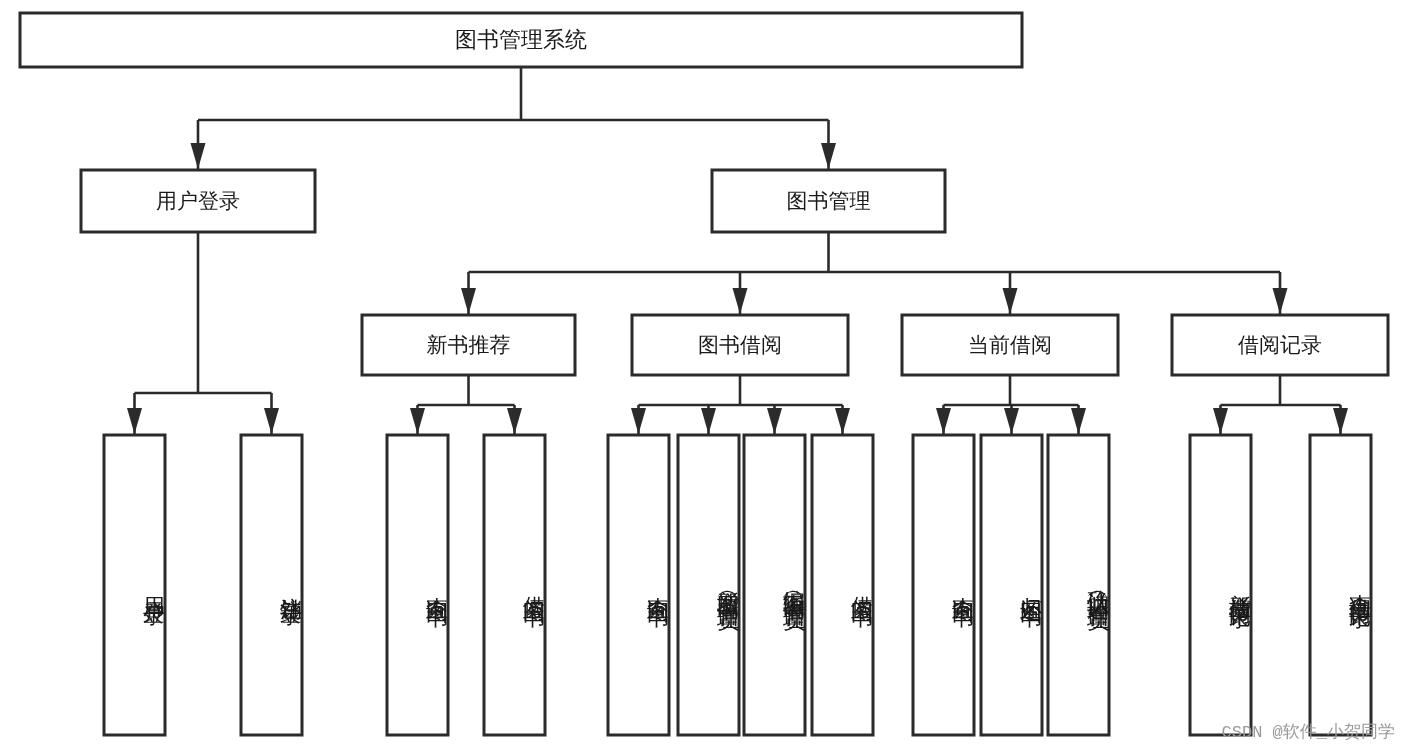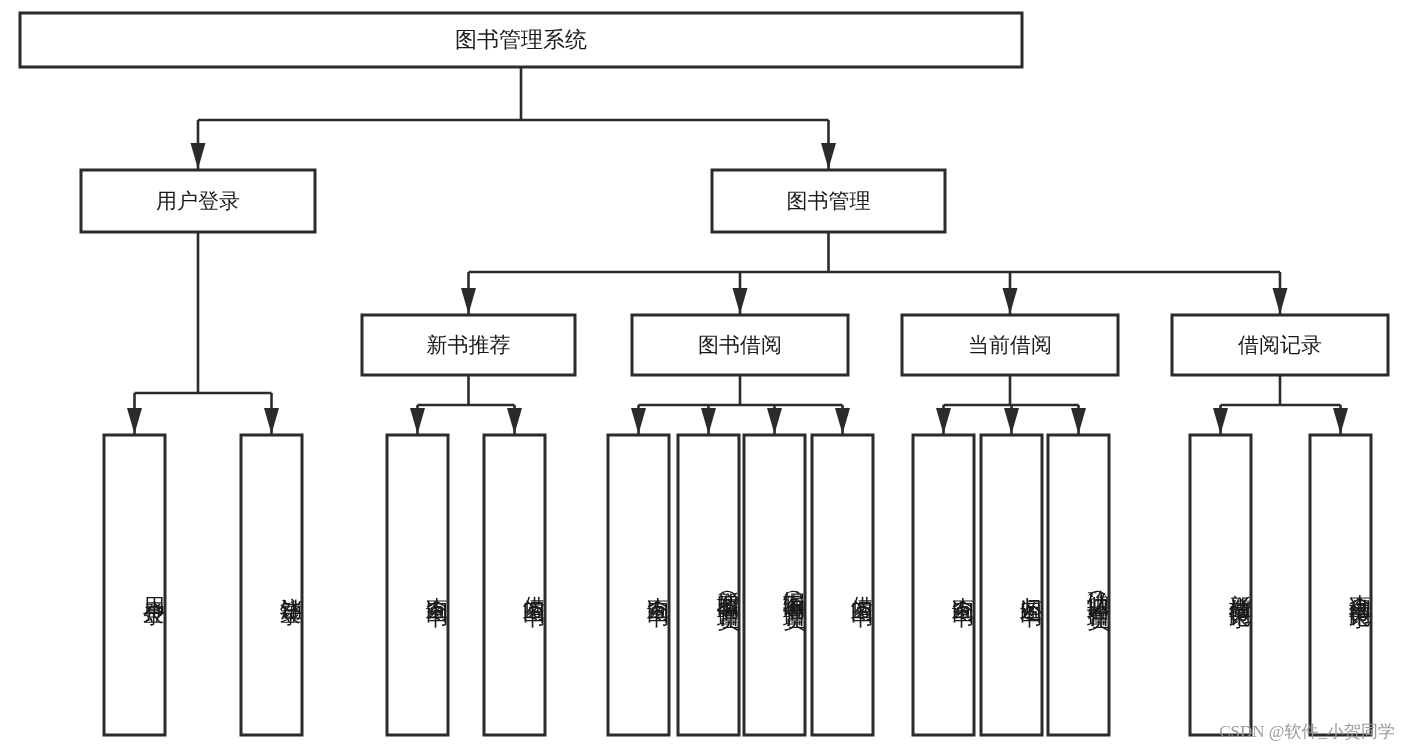--- a/index.html
+++ b/index.html
@@ -65,21 +65,21 @@
     letter-spacing: 3px;
     line-height: 1;
     text-align: center;
     white-space: nowrap;
     pointer-events: none;
   }
   .watermark {
     position: absolute;
     right: 10px;
     bottom: 4px;
-    font-family: Liberation Serif, serif;
+    font-family: Liberation Mono, monospace;
     font-size: 17px;
     color: #9a9a9a;
     white-space: nowrap;
     pointer-events: none;
     margin-top: 46px;
   }
 </style>
 </head>
 <body>
 

